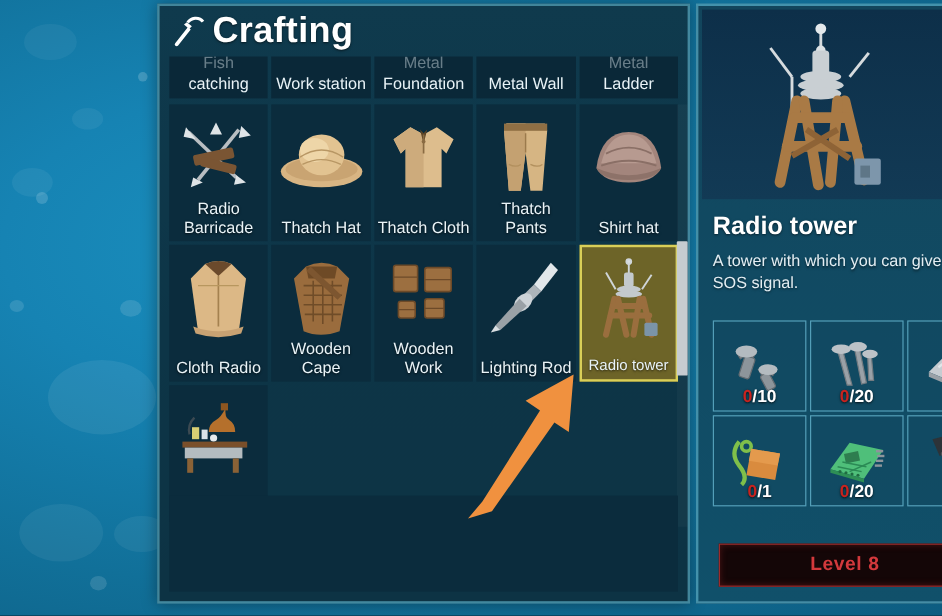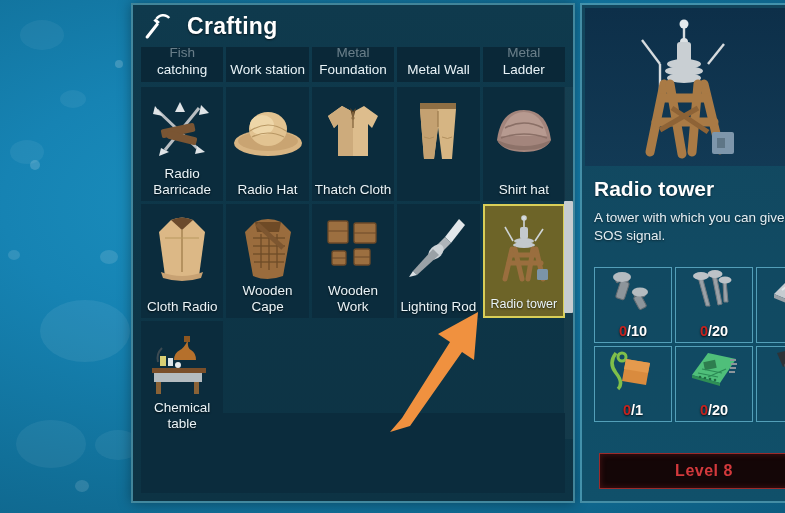--- a/index.html
+++ b/index.html
@@ -56,24 +56,24 @@
   #craft-title-bar {
     height: 42px;
     display: flex;
     align-items: center;
     padding-left: 10px;
     box-sizing: border-box;
   }
   #hammer-icon { width: 30px; height: 30px; display: block; }
   #craft-title {
     color: #ffffff;
-    font-size: 23px;
+    font-size: 30px;
     font-weight: bold;
     letter-spacing: 0.3px;
-    margin-left: 14px;
+    margin-left: 4px;
     text-shadow: 0 1px 2px rgba(0,0,0,0.6);
   }
 
   
   #tab-strip {
     position: relative;
     margin: 0 8px;
     height: 36px;
     overflow: hidden;
   }
@@ -228,21 +228,21 @@
     grid-template-columns: repeat(3, 78px);
     grid-auto-rows: 76px;
     gap: 3px;
   }
   .ing-slot {
     position: relative;
     background: rgba(18, 72, 96, 0.55);
     border: 1px solid rgba(120, 205, 230, 0.65);
     box-sizing: border-box;
     display: flex;
-    align-items: flex-start;
+    align-items: center;
     justify-content: center;
   }
   .ing-slot .ing-icon { display: block; }
   .ing-count {
     position: absolute;
     left: 0;
     right: 0;
     bottom: 3px;
     text-align: center;
     font-size: 14.5px;
@@ -382,21 +382,21 @@
               <ellipse cx="38" cy="42" rx="34" ry="13" fill="#d8b583"></ellipse>
               <ellipse cx="38" cy="40" rx="30" ry="10" fill="#c9a472"></ellipse>
               <ellipse cx="38" cy="28" rx="19" ry="17" fill="#e2c391"></ellipse>
               <ellipse cx="32" cy="24" rx="12" ry="10" fill="#eed6a8"></ellipse>
               <g stroke="#b89764" stroke-width="1.2" fill="none">
                 <path d="M20 30 q18 -12 36 0"></path>
                   <path d="M22 36 q16 -8 32 0"></path>
               </g>
             </svg>
           </div>
-          <div class="item-label">Radio Hat</div>
+          <div class="item-label">Thatch Hat</div>
         </div>
 
         <div class="item-cell">
           <div class="thumb">
             <svg width="66" height="66" viewBox="0 0 66 66">
               <path d="M22 8 L33 14 L44 8 L58 18 L52 30 L48 26 L48 58 L18 58 L18 26 L14 30 L8 18 Z" fill="#ddbd8d"></path>
               <path d="M22 8 L33 14 L33 58 L18 58 L18 26 L14 30 L8 18 Z" fill="#cdab7c"></path>
               <path d="M30 10 L33 22 L36 10 L33 13 Z" fill="#5c4426"></path>
               <path d="M33 14 L33 30" stroke="#8a6b42" stroke-width="1.4" fill="none"></path>
               <circle cx="33" cy="20" r="1.6" fill="#8a6b42"></circle>
@@ -409,20 +409,21 @@
           <div class="thumb">
             <svg width="52" height="68" viewBox="0 0 52 68">
               <path d="M10 6 L42 6 L44 12 L40 62 L30 62 L26 30 L22 62 L12 62 L8 12 Z" fill="#d6b583"></path>
               <path d="M10 6 L26 6 L26 30 L22 62 L12 62 L8 12 Z" fill="#c4a171"></path>
               <rect x="8" y="6" width="36" height="6" fill="#8f6f44"></rect>
               <path d="M26 14 L26 30" stroke="#9b7a4c" stroke-width="1.2"></path>
               <path d="M12 40 q6 3 10 0" stroke="#b2905e" stroke-width="1" fill="none"></path>
               <path d="M30 40 q6 3 10 0" stroke="#b2905e" stroke-width="1" fill="none"></path>
             </svg>
           </div>
+          <div class="item-label">Thatch Pants</div>
         </div>
 
         <div class="item-cell">
           <div class="thumb">
             <svg width="66" height="58" viewBox="0 0 66 58">
               <path d="M6 38 q4 -30 27 -30 q23 0 27 30 q-6 12 -27 12 q-21 0 -27 -12 Z" fill="#a3857c"></path>
               <path d="M10 34 q6 -24 23 -24 q17 0 23 24" fill="#b79a90"></path>
               <g stroke="#8a6f66" stroke-width="1.6" fill="none">
                 <path d="M14 26 q19 -10 38 0"></path>
                   <path d="M10 36 q23 -8 46 0"></path>
@@ -535,21 +536,20 @@
               <path d="M16 14 q-6 6 -4 14" stroke="#3c4a52" stroke-width="2" fill="none"></path>
               <rect x="14" y="22" width="6" height="10" fill="#d8cf74"></rect>
               <rect x="22" y="24" width="5" height="8" fill="#dbe3e7"></rect>
               <rect x="6" y="34" width="54" height="5" fill="#7a4f2a"></rect>
               <rect x="8" y="39" width="48" height="9" fill="#b4bcc0"></rect>
               <rect x="10" y="48" width="5" height="12" fill="#8a6236"></rect>
               <rect x="48" y="48" width="5" height="12" fill="#8a6236"></rect>
               <circle cx="32" cy="31" r="3" fill="#e6eaec"></circle>
             </svg>
           </div>
-          <div class="item-label">Chemical table</div>
         </div>
 
       </div>
 
       <div id="grid-scrollbar-track"></div>
       <div id="grid-scrollbar-thumb"></div>
     </div>
 
     <div id="bottom-panel"></div>
   </div>

